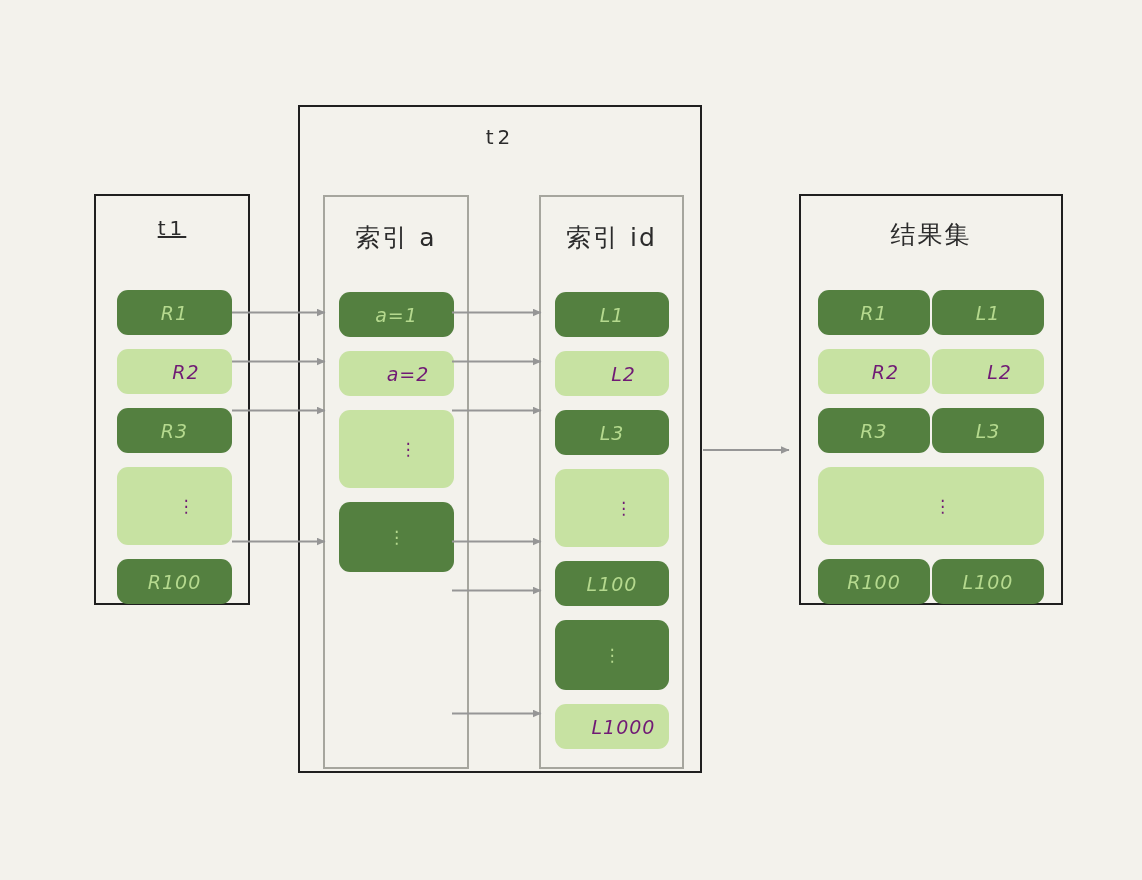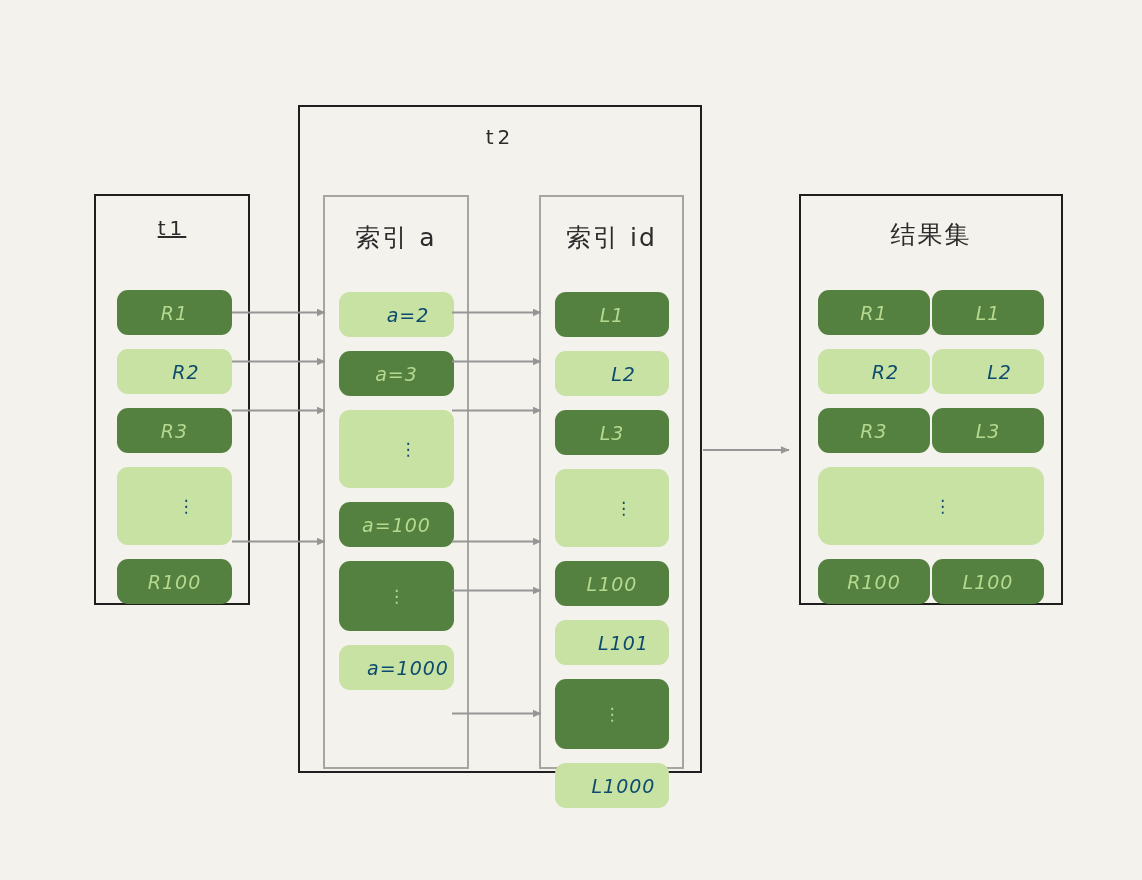--- a/index.html
+++ b/index.html
@@ -16,21 +16,21 @@
 
   .rowcol { position:absolute; display:flex; flex-direction:column; gap:14px; }
 
   .row { box-sizing:border-box; border-radius:11px; display:flex;
          align-items:center; justify-content:center;
          font-size:19px; font-style:italic; letter-spacing:1px; flex:0 0 auto; }
   .h-reg  { height:45px; }
   .h-tall { height:78px; }
   .h-mid  { height:70px; }
   .dark  { background:#548040; color:#b5d98e; }
-  .light { background:#c7e2a2; color:#0c4a6e;padding-left:23px; }
+  .light { background:#c7e2a2; color:#701a75;padding-left:23px; }
   .dots  { font-style:normal; font-size:17px; letter-spacing:0; }
 
   
   .t1-box   { left:94px;  top:194px; width:156px; height:411px; }
   .t1-title { top:20px;text-decoration:underline; }
   .t1-rows  { left:21px;  top:94px;  width:115px; }
 
   
   .t2-box   { left:298px; top:105px; width:404px; height:668px; }
   .t2-title { top:18px; }
@@ -67,38 +67,35 @@
       <div class="row h-reg dark">R100</div>
     </div>
   </div>
 
   <div class="box outer t2-box">
     <div class="box-title t2-title">t2</div>
 
     <div class="box inner ixa-box">
       <div class="box-title cn-title ix-title">索引 a</div>
       <div class="rowcol ixa-rows">
+        <div class="row h-reg dark">a=1</div>
         <div class="row h-reg light">a=2</div>
-        <div class="row h-reg dark">a=3</div>
         <div class="row h-tall light dots">⋮</div>
-        <div class="row h-reg dark">a=100</div>
         <div class="row h-mid dark dots">⋮</div>
-        <div class="row h-reg light">a=1000</div>
       </div>
     </div>
 
     <div class="box inner ixid-box">
       <div class="box-title cn-title ix-title">索引 id</div>
       <div class="rowcol ixid-rows">
         <div class="row h-reg dark">L1</div>
         <div class="row h-reg light">L2</div>
         <div class="row h-reg dark">L3</div>
         <div class="row h-tall light dots">⋮</div>
         <div class="row h-reg dark">L100</div>
-        <div class="row h-reg light">L101</div>
         <div class="row h-mid dark dots">⋮</div>
         <div class="row h-reg light">L1000</div>
       </div>
     </div>
   </div>
 
   <div class="box outer res-box">
     <div class="box-title cn-title res-title">结果集</div>
     <div class="rowcol res-rows">
       <div class="prow h-reg">

